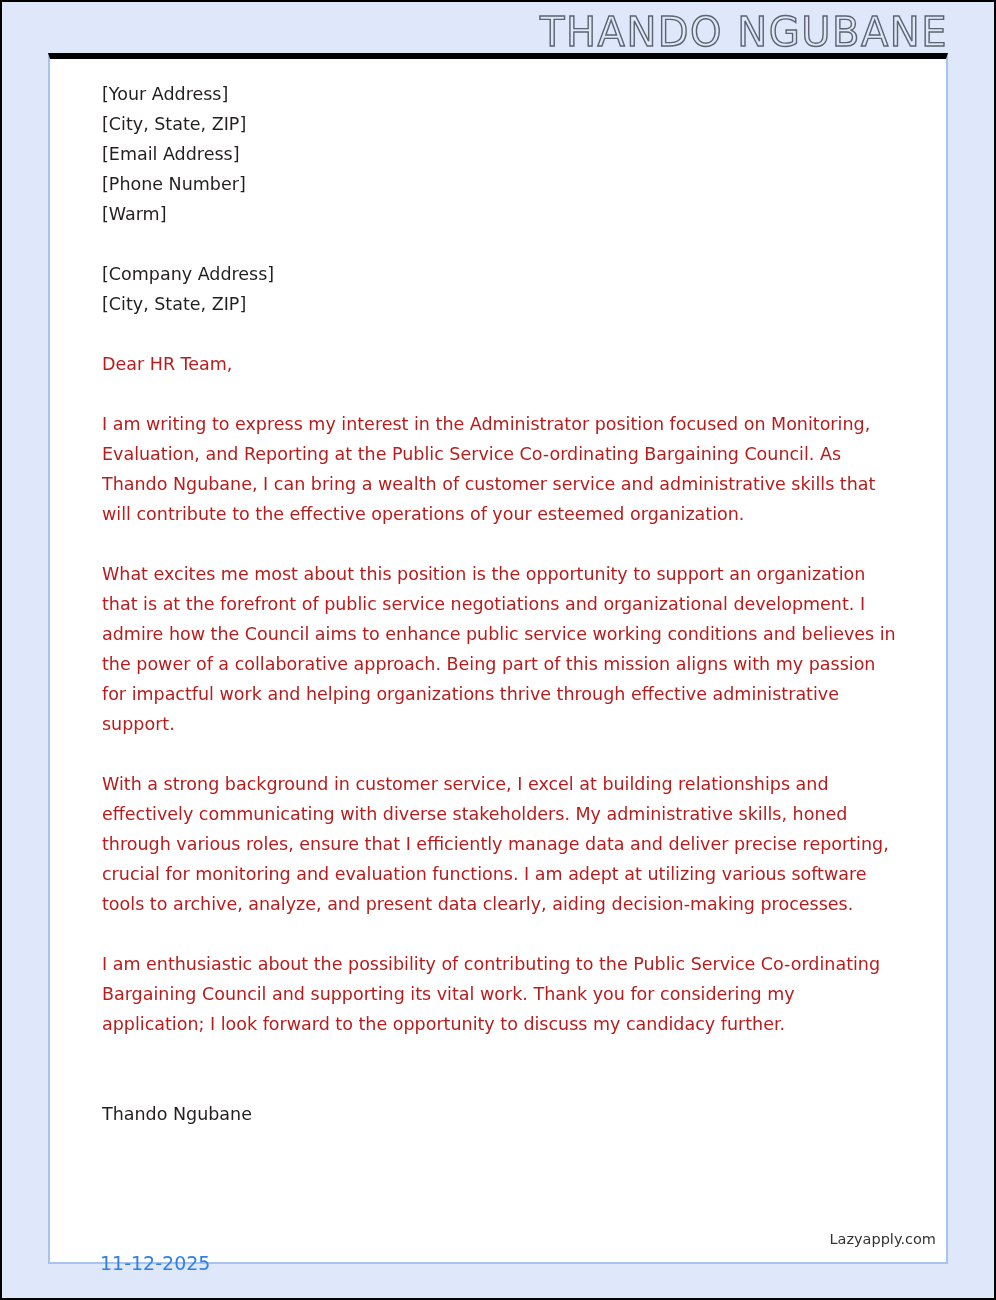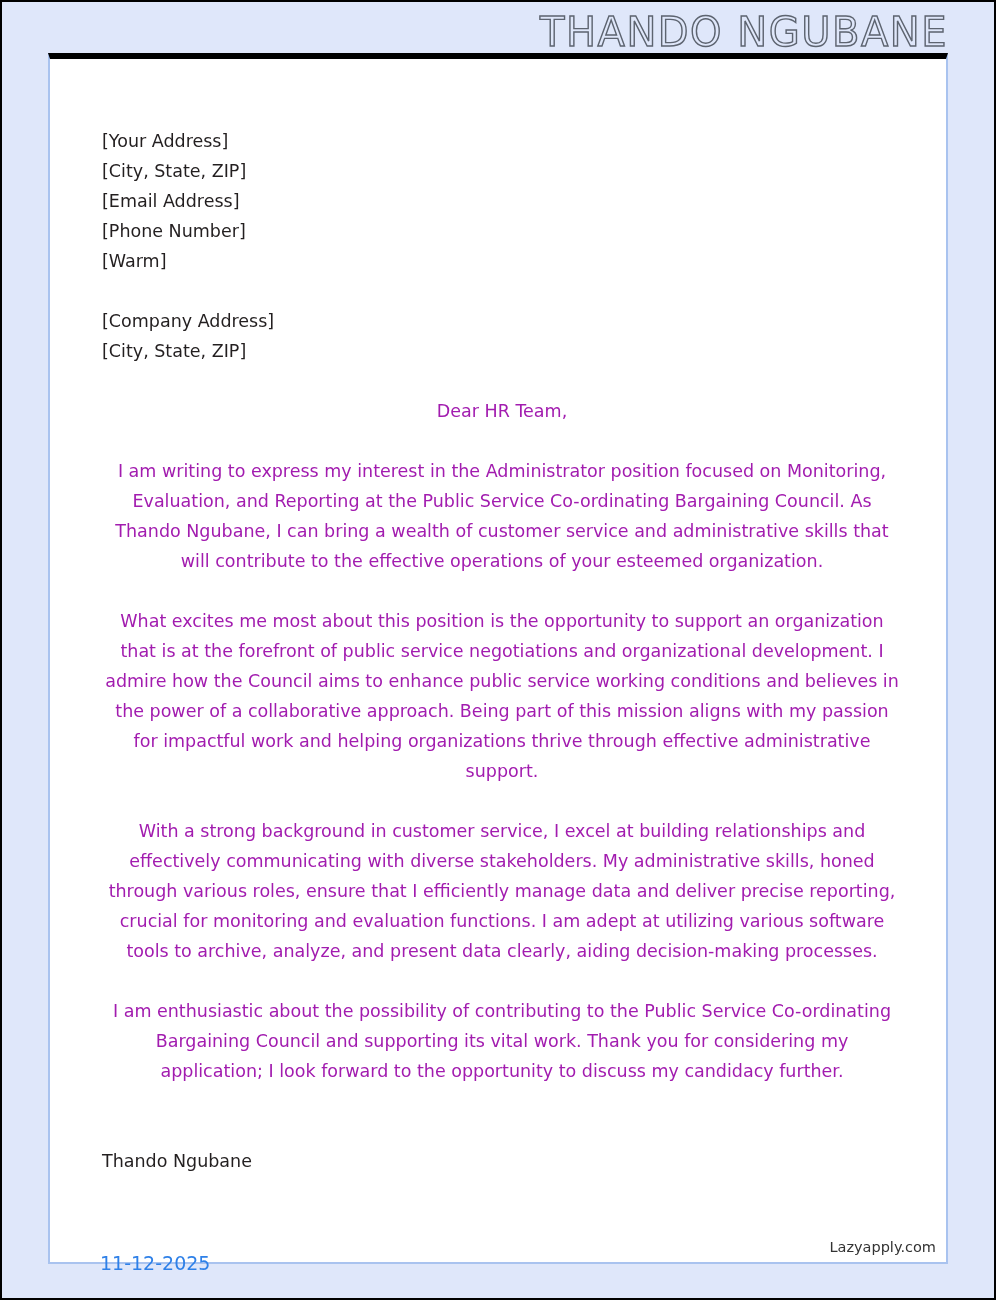--- a/index.html
+++ b/index.html
@@ -54,21 +54,21 @@
     border-left: 2px solid #a9c3ef;
     border-right: 2px solid #a9c3ef;
     border-bottom: 2px solid #a9c3ef;
     box-sizing: border-box;
   }
 
   .page-inner {
     position: relative;
     width: 100%;
     height: 100%;
-    padding: 67px 0 0 52px;
+    padding: 20px 0 0 52px;
     box-sizing: border-box;
   }
 
   
   .letter-block {
     width: 800px;
     font-size: 17.5px;
     line-height: 30px;
     color: #231f20;
     font-family: "DejaVu Sans", sans-serif;
@@ -77,39 +77,39 @@
     display: block;
     white-space: pre;
   }
   .block-gap {
     height: 30px;
   }
   .letter-para {
     margin: 0;
     font-size: 17.5px;
     line-height: 30px;
-    color: #a21caf;
+    color: #b91c1c;
     width: 800px;
-    text-align: center;
+    text-align: left;
   }
   .para-gap {
     height: 30px;
   }
   .sign-name {
     margin: 0;
     font-size: 17.5px;
     line-height: 30px;
     color: #231f20;
   }
 
   
   .watermark {
     position: absolute;
     right: 10px;
-    bottom: 6px;
+    bottom: 14px;
     font-size: 14.5px;
     line-height: 18px;
     color: #333333;
     font-family: "DejaVu Sans", sans-serif;
   }
 
   
   .doc-date {
     position: absolute;
     left: 98px;

